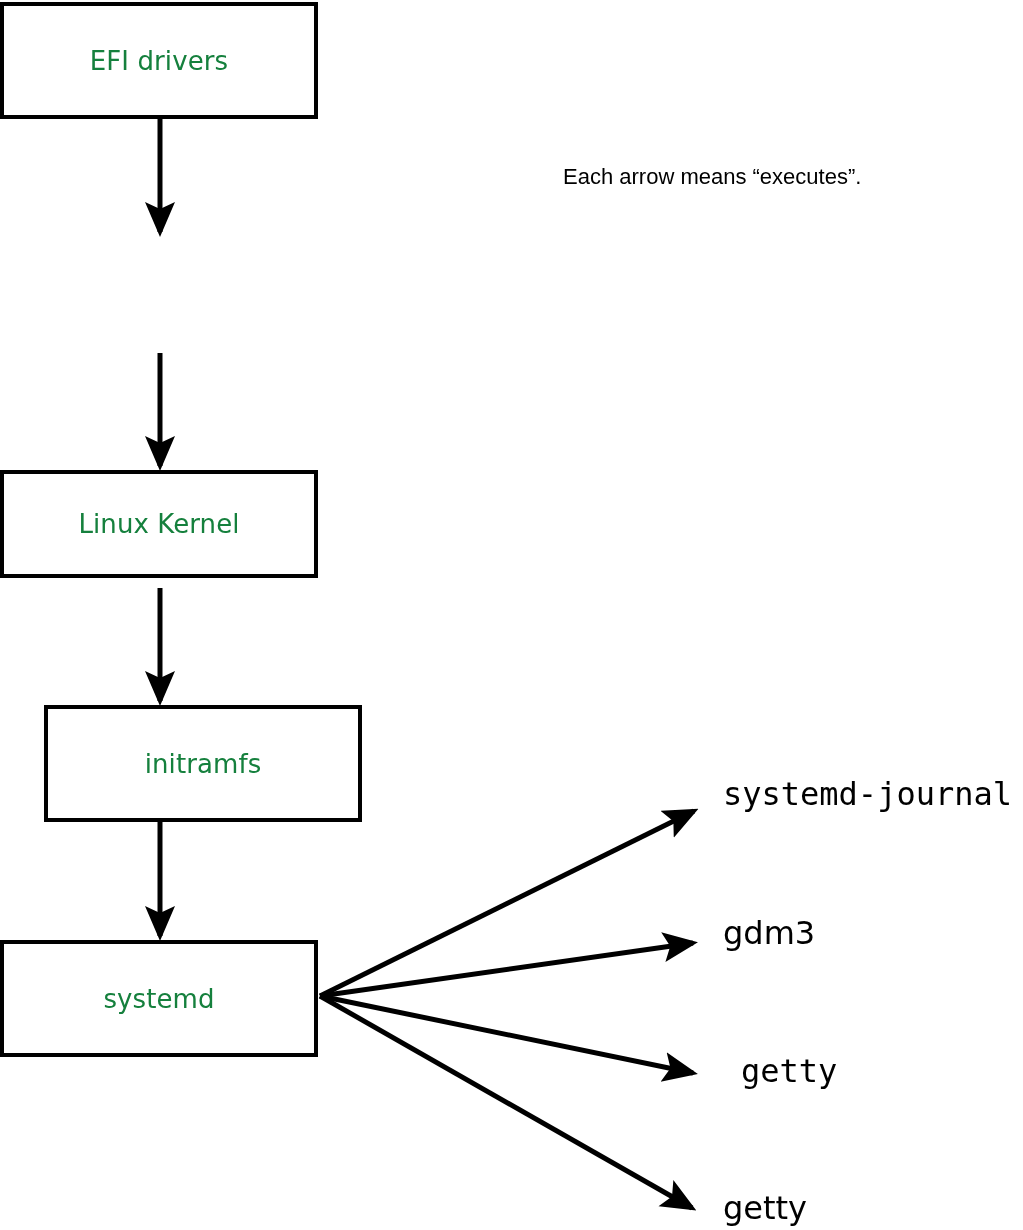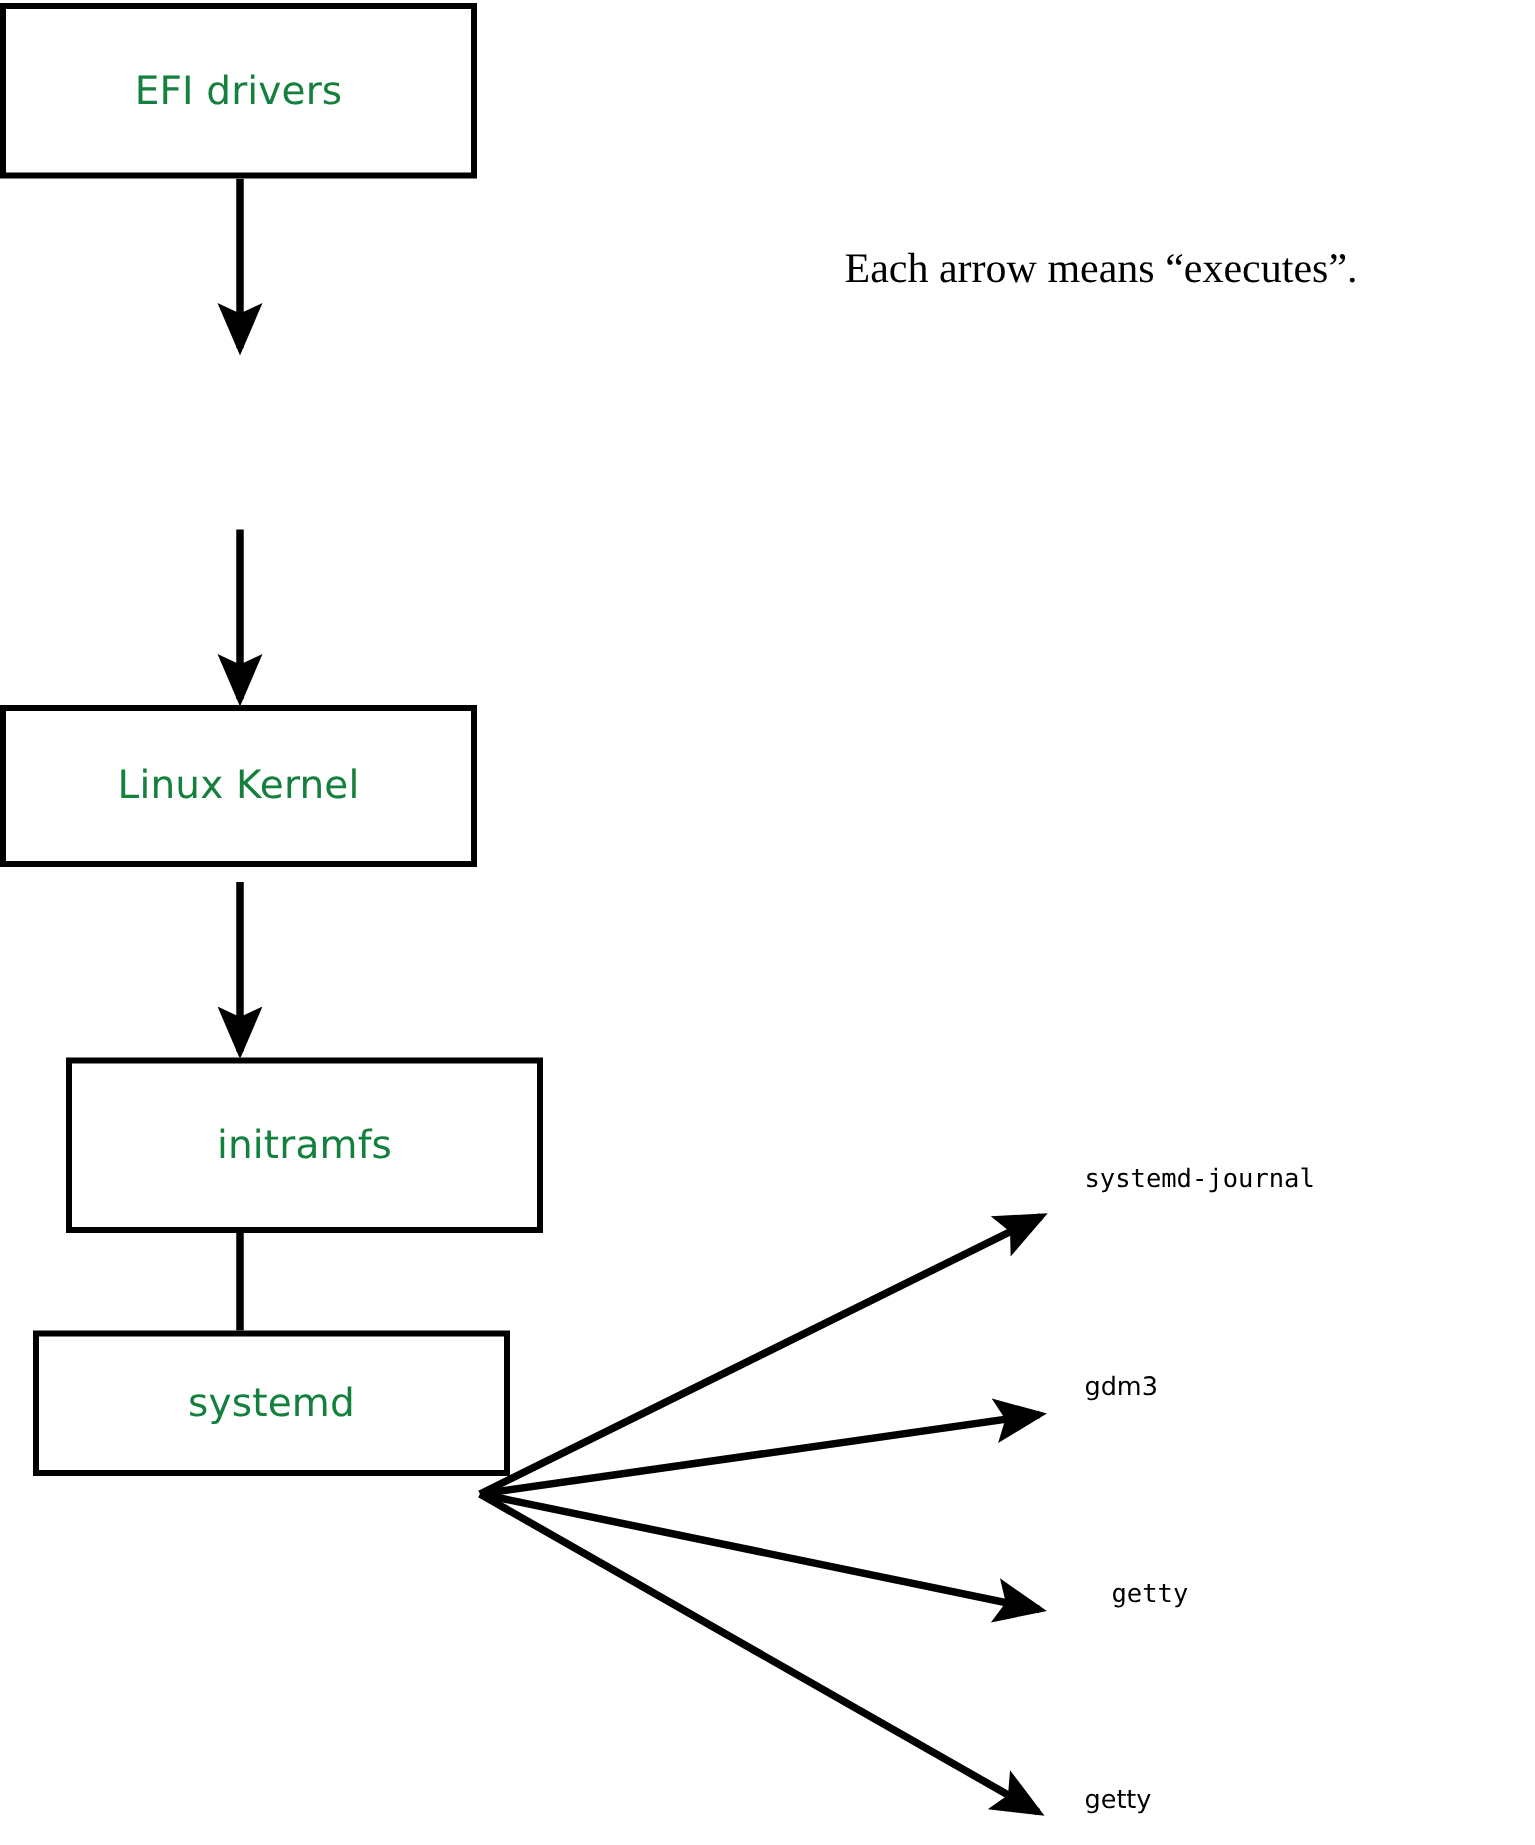--- a/index.html
+++ b/index.html
@@ -26,29 +26,29 @@
   }
   .proc-box-label {
     font-family: "DejaVu Sans", sans-serif;
     font-size: 26px;
     color: #15803d;
     line-height: 1;
     letter-spacing: 0.1px;
   }
   .caption {
     position: absolute;
-    font-family: Liberation Serif, serif;
-    font-size: 28px;
+    font-family: Liberation Sans, sans-serif;
+    font-size: 22px;
     color: #000000;
     white-space: nowrap;
     line-height: 1;
   }
   .leaf-label {
     position: absolute;
-    font-size: 17px;
+    font-size: 32px;
     color: #000000;
     white-space: nowrap;
     line-height: 1;
   }
   .leaf-label.mono {
     font-family: "DejaVu Sans Mono", monospace;
   }
   .leaf-label.sans {
     font-family: "DejaVu Sans", sans-serif;
   }
@@ -106,21 +106,21 @@
 
 
   <div class="proc-box" style="left:0px; top:470px; width:318px; height:108px;">
     <span class="proc-box-label">Linux Kernel</span>
   </div>
 
   <div class="proc-box" style="left:0px; top:705px; width:318px; height:117px;margin-left:44px;">
     <span class="proc-box-label">initramfs</span>
   </div>
 
-  <div class="proc-box" style="left:0px; top:887px; width:318px; height:97px;margin-left:22px;">
+  <div class="proc-box" style="left:0px; top:940px; width:318px; height:117px;">
     <span class="proc-box-label">systemd</span>
   </div>
 
   <div class="caption" style="left:563px; top:166px;">Each arrow means “executes”.</div>
 
   <div class="leaf-label mono" style="left:723px; top:778px;">systemd-journal</div>
 
   <div class="leaf-label sans" style="left:723px; top:917px;">gdm3</div>
 
   <div class="leaf-label mono" style="left:741px; top:1055px;">getty</div>

